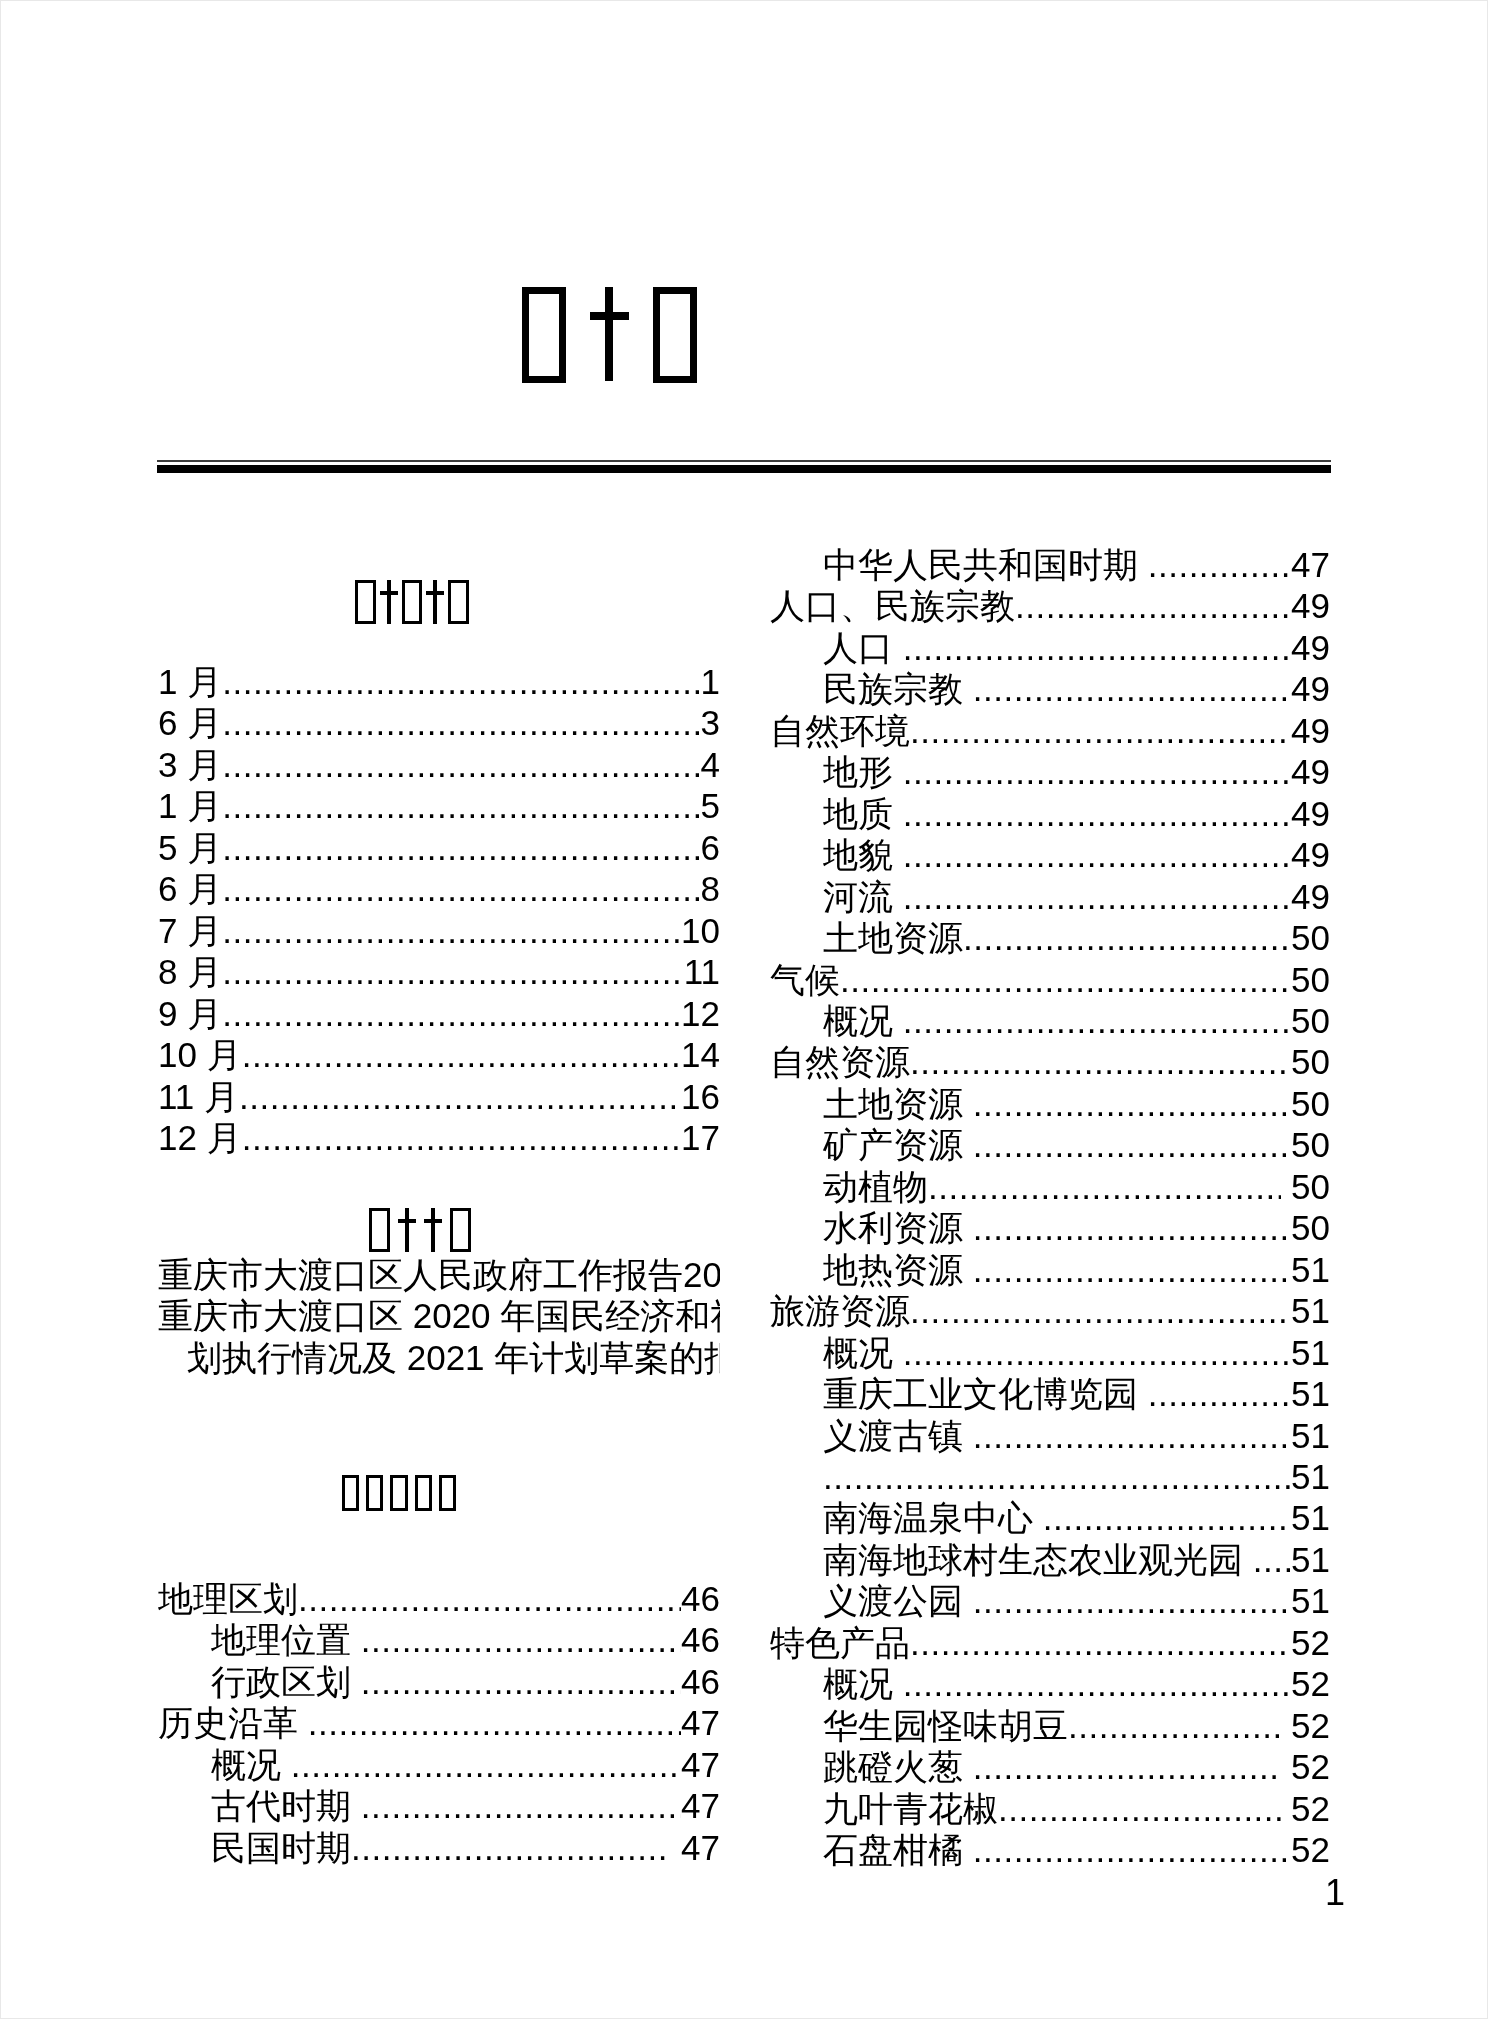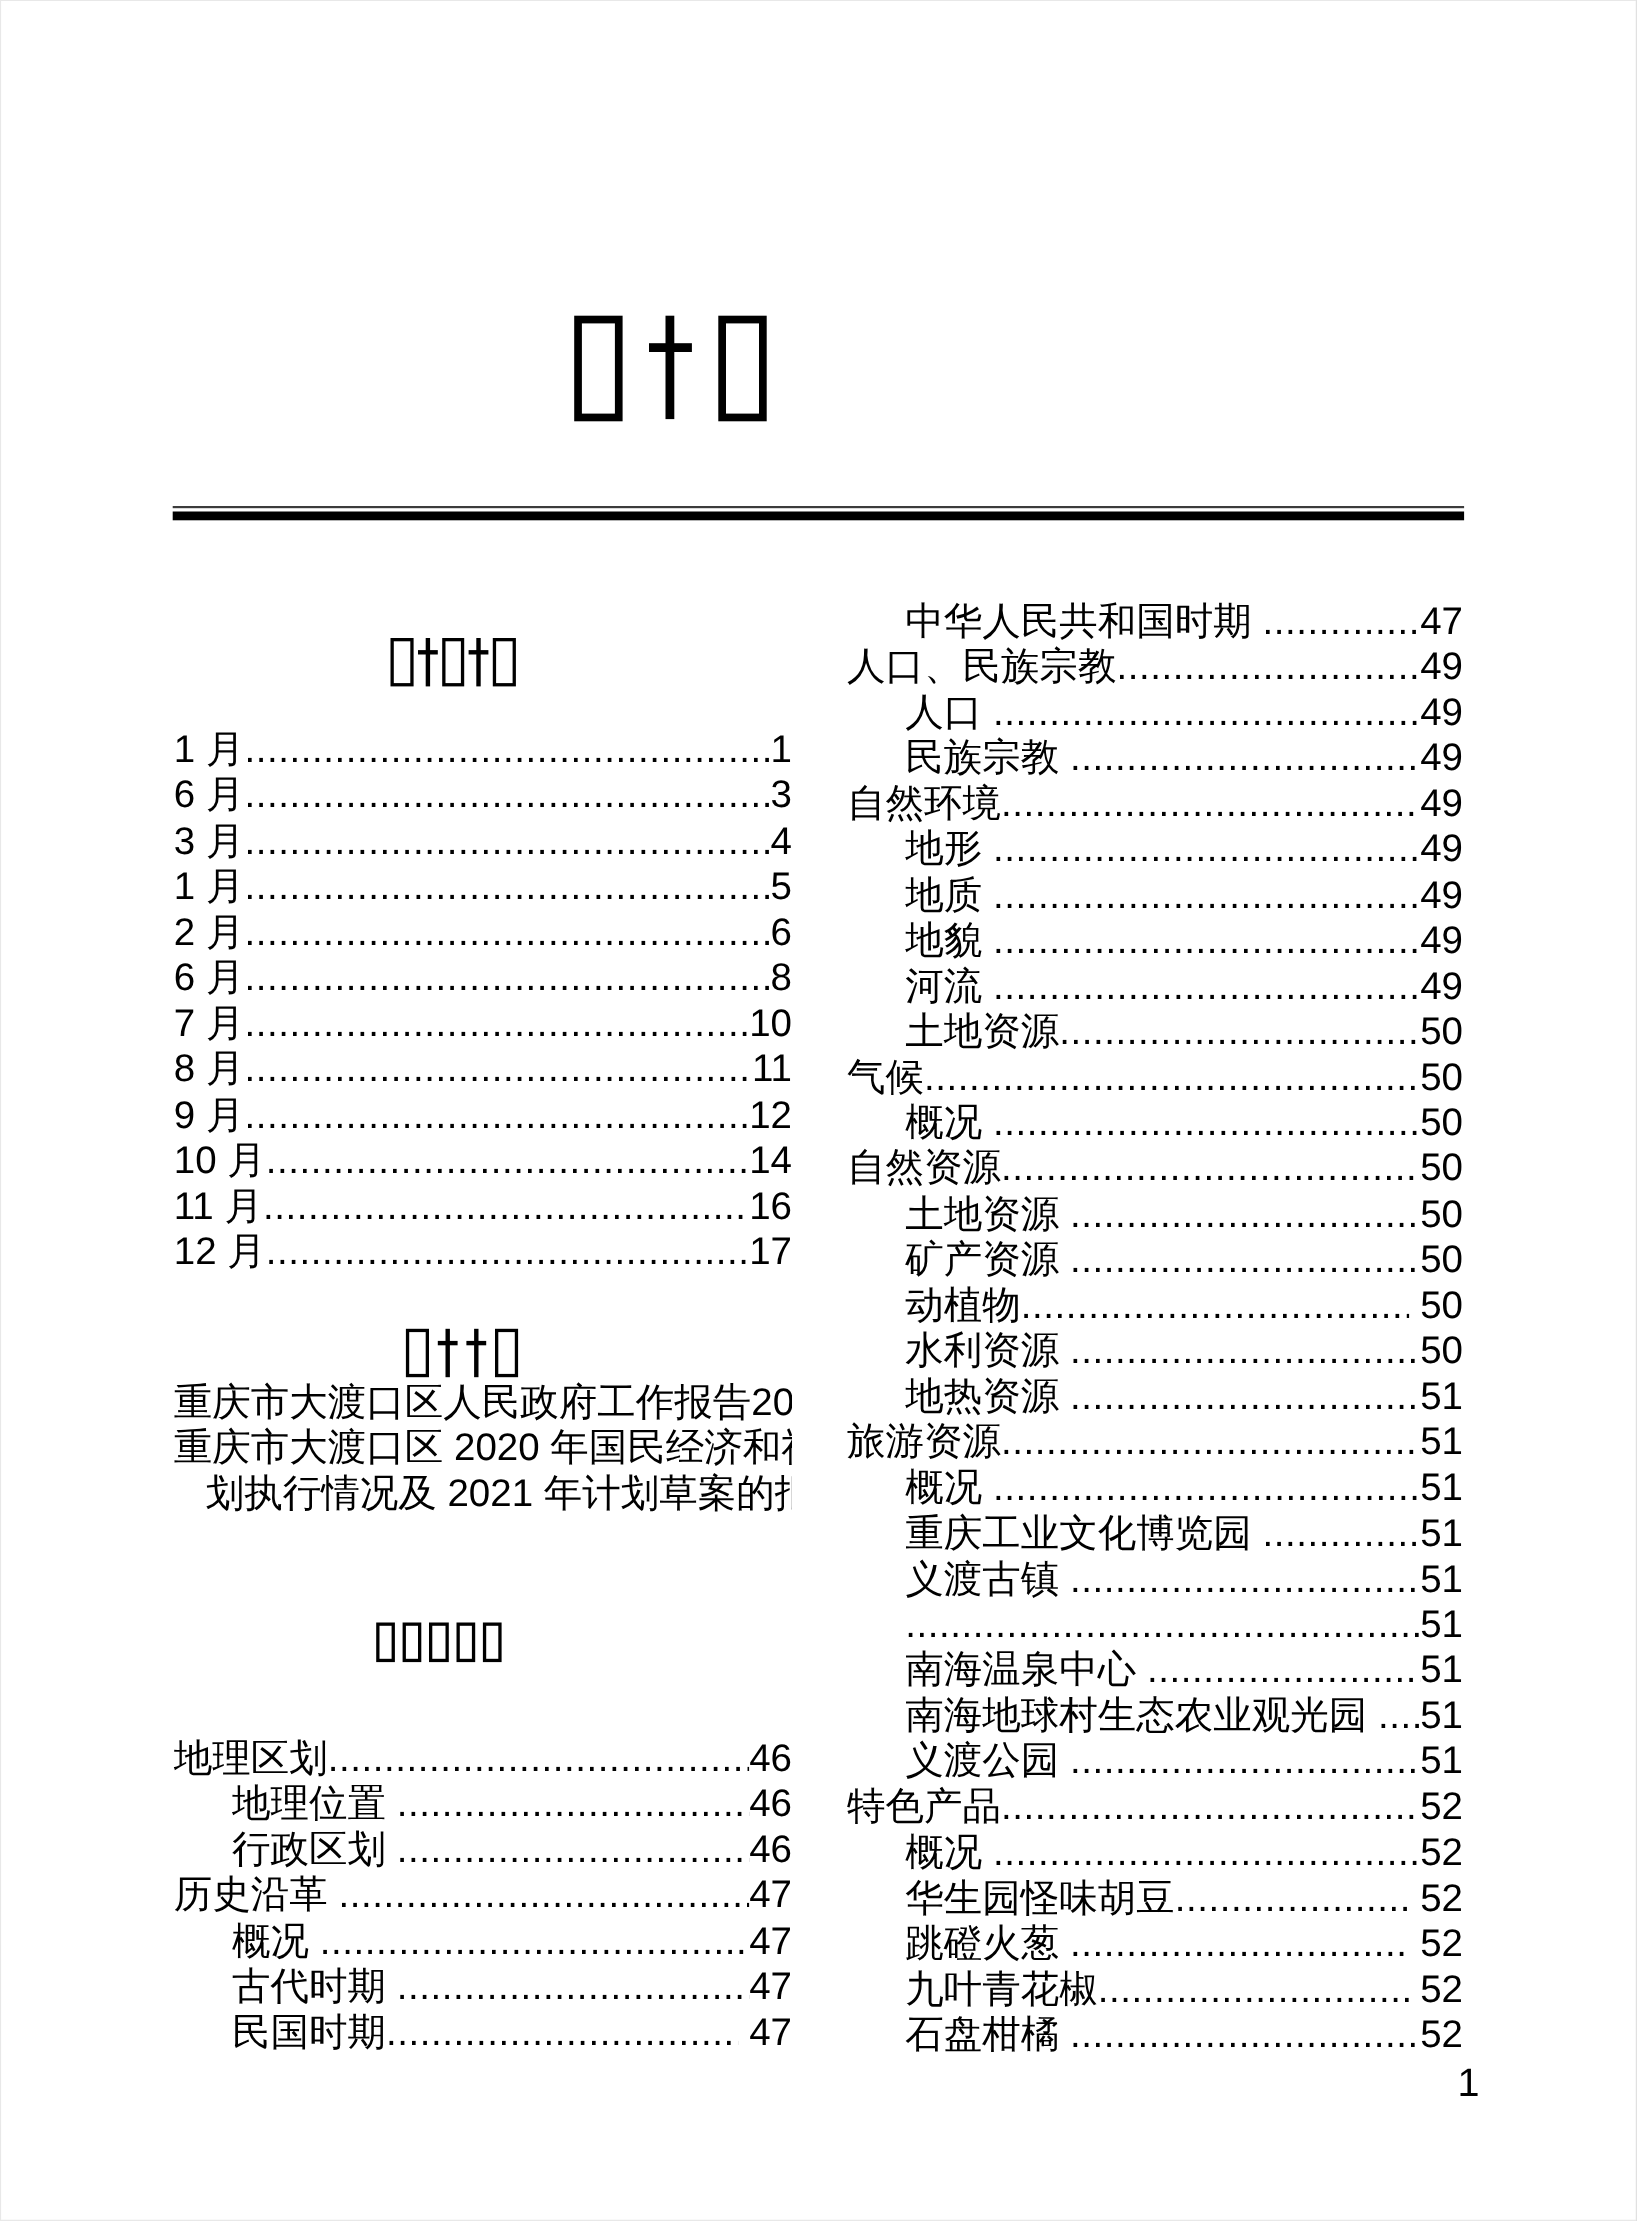--- a/index.html
+++ b/index.html
@@ -92,21 +92,21 @@
         <span class="lbl">3 月</span>
         <span class="dots">............................................................................................................................................................................................................................................................................................................</span>
         <span class="pg">4</span>
       </div>
       <div class="toc-row">
         <span class="lbl">1 月</span>
         <span class="dots">............................................................................................................................................................................................................................................................................................................</span>
         <span class="pg">5</span>
       </div>
       <div class="toc-row">
-        <span class="lbl">2 月</span>
+        <span class="lbl">5 月</span>
         <span class="dots">............................................................................................................................................................................................................................................................................................................</span>
         <span class="pg">6</span>
       </div>
       <div class="toc-row">
         <span class="lbl">6 月</span>
         <span class="dots">............................................................................................................................................................................................................................................................................................................</span>
         <span class="pg">8</span>
       </div>
       <div class="toc-row">
         <span class="lbl">7 月</span>

